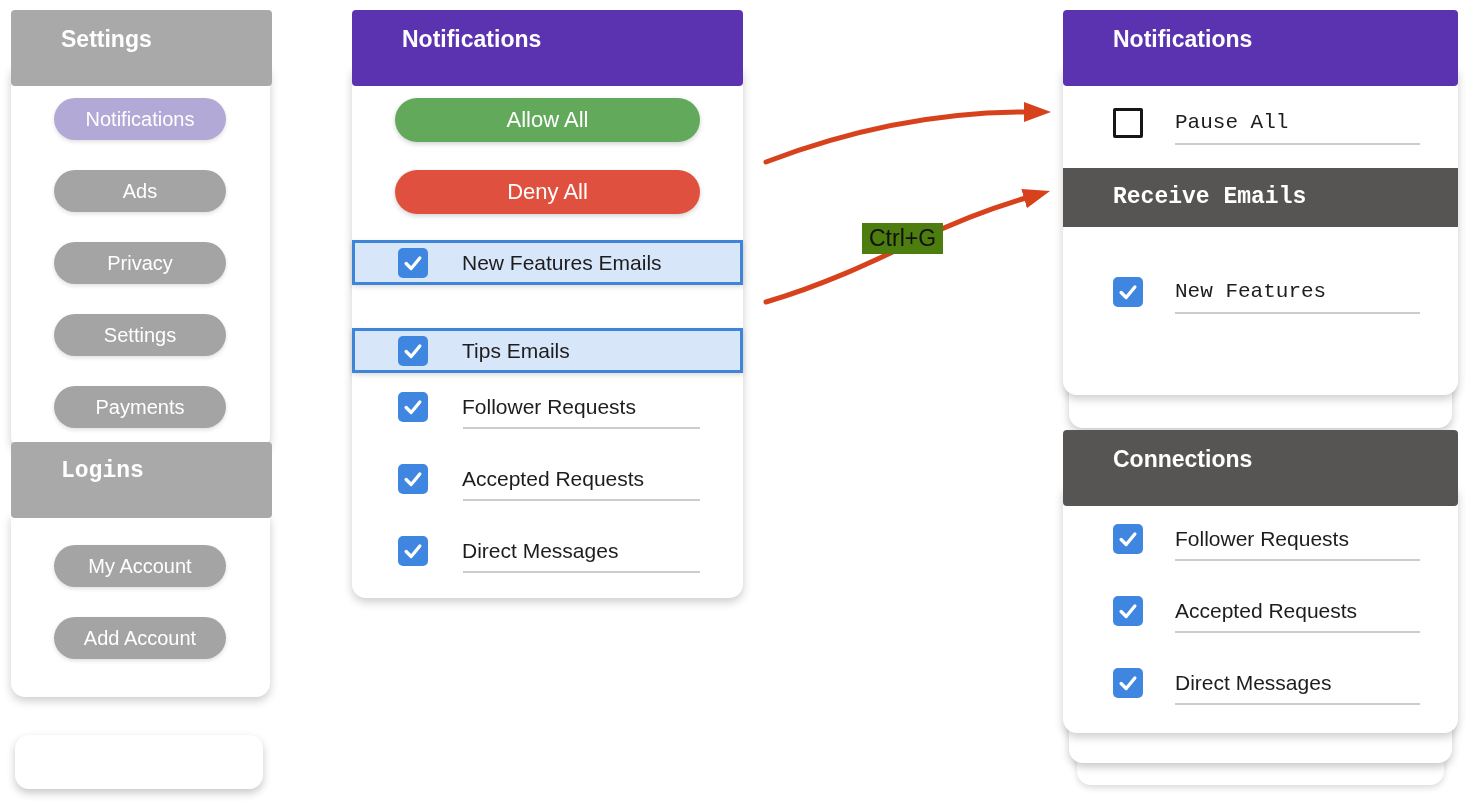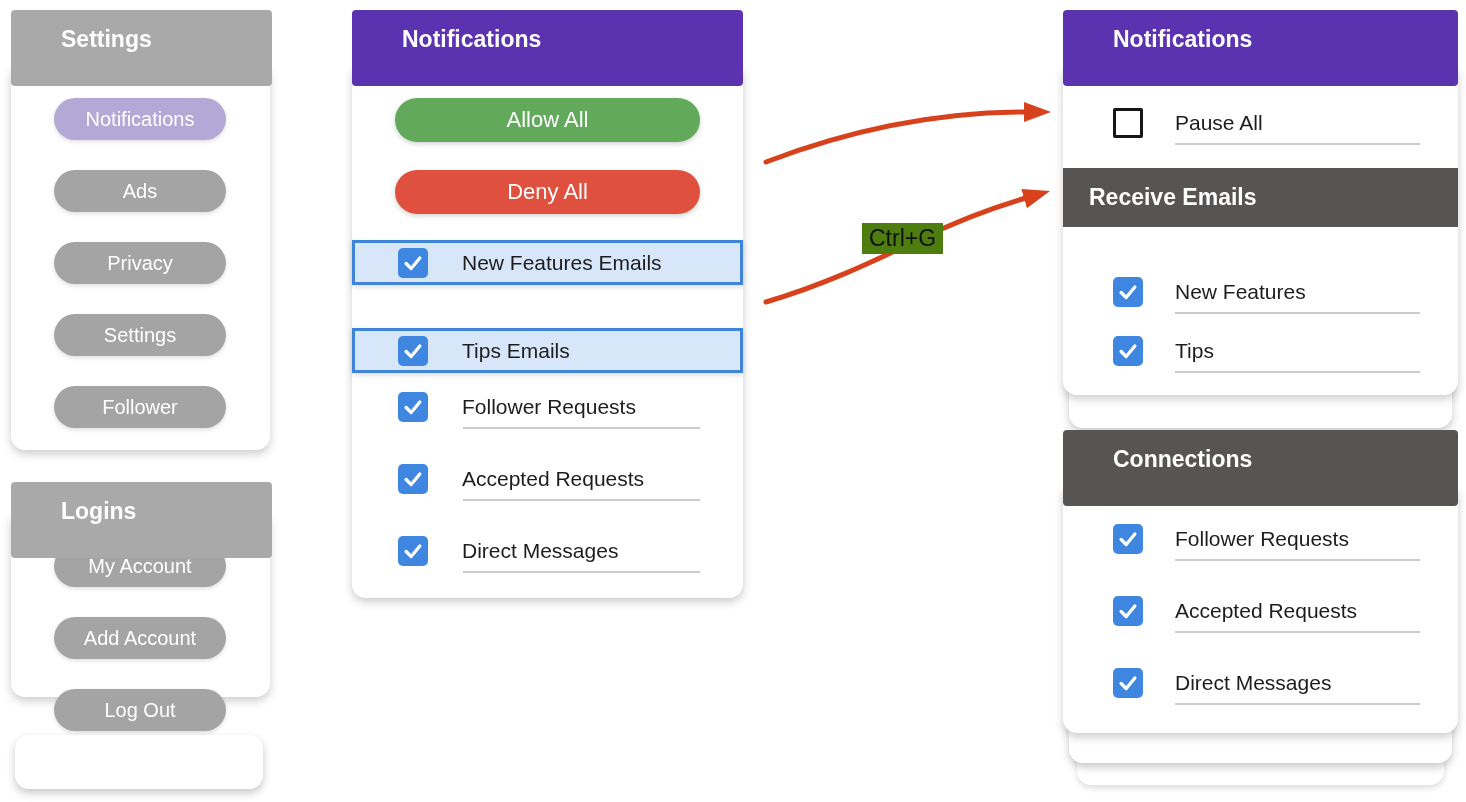--- a/index.html
+++ b/index.html
@@ -47,21 +47,21 @@
     box-shadow:0 2px 5px rgba(0,0,0,.15);}
   .row.hl .cb{margin-left:43px}
   .row.u-mid::after{content:"";position:absolute;left:111px;width:237px;bottom:0;
     border-bottom:2px solid var(--underline);}
   .row.u-right::after{content:"";position:absolute;left:112px;width:245px;bottom:0;
     border-bottom:2px solid var(--underline);}
   .rp .cb{margin-left:50px}
   .rp .lbl{margin-left:32px}
 
   .subband{position:absolute;left:0;right:0;height:59px;line-height:59px;
-    padding-left:26px;color:#fff;font-size:23px;font-weight:700;
+    padding-left:50px;color:#fff;font-size:23px;font-weight:700;
     background:var(--band-dark);}
 
   .arrows{position:absolute;left:0;top:0;width:1466px;height:802px;z-index:5;
     pointer-events:none;}
   .shortcut{position:absolute;left:862px;top:223px;z-index:6;background:#4d7c0f;
     padding:2px 7px;font-size:23px;color:#111;}
 </style>
 </head>
 <body>
 
@@ -69,29 +69,28 @@
 
   <div class="band gray" style="left:11px;top:10px;width:261px;">Settings</div>
 
   <div class="stack" style="left:15px;top:735px;width:248px;height:54px;"></div>
 
   <div class="card" style="left:11px;top:68px;width:259px;height:382px;">
     <div class="pill active" style="top:30px">Notifications</div>
     <div class="pill" style="top:102px">Ads</div>
     <div class="pill" style="top:174px">Privacy</div>
     <div class="pill" style="top:246px">Settings</div>
-    <div class="pill" style="top:318px">Follower</div>
-  </div>
-
-  <div class="band gray" style="left:11px;top:482px;width:261px;">Logins</div>
+    <div class="pill" style="top:318px">Payments</div>
+  </div>
+
+  <div class="band gray" style="left:11px;top:442px;width:261px;font-family:Liberation Mono, monospace;">Logins</div>
 
   <div class="card" style="left:11px;top:515px;width:259px;height:182px;">
     <div class="pill" style="top:30px">My Account</div>
     <div class="pill" style="top:102px">Add Account</div>
-    <div class="pill" style="top:174px">Log Out</div>
   </div>
 
   <div class="band purple" style="left:352px;top:10px;width:391px;">Notifications</div>
 
   <div class="card" style="left:352px;top:68px;width:391px;height:530px;">
 
     <div class="btn green" style="top:30px">Allow All</div>
     <div class="btn red" style="top:102px">Deny All</div>
 
     <div class="row hl" style="top:172px">
@@ -137,46 +136,38 @@
           </svg>
       </span>
       <span class="lbl">Direct Messages</span>
     </div>
   </div>
 
   <div class="band purple" style="left:1063px;top:10px;width:395px;">Notifications</div>
 
   <div class="stack" style="left:1069px;top:370px;width:383px;height:58px;"></div>
 
-  <div class="card rp" style="left:1063px;top:68px;width:395px;height:327px;">
+  <div class="card rp" style="left:1063px;top:68px;width:395px;height:327px;font-family:Liberation Mono, monospace;">
 
     <div class="row u-right" style="top:32px">
       <span class="cb unchecked"></span>
       <span class="lbl">Pause All</span>
     </div>
 
     <div class="subband" style="top:100px">Receive Emails</div>
 
     <div class="row u-right" style="top:201px">
       <span class="cb checked">
         <svg width="22" height="22" viewBox="0 0 24 24">
             <path d="M4.5 12.5l5.5 5.5L19.5 6.5" fill="none" stroke="#fff" stroke-width="3.6" stroke-linecap="round" stroke-linejoin="round"></path>
           </svg>
       </span>
       <span class="lbl">New Features</span>
     </div>
 
-    <div class="row u-right" style="top:260px">
-      <span class="cb checked">
-        <svg width="22" height="22" viewBox="0 0 24 24">
-            <path d="M4.5 12.5l5.5 5.5L19.5 6.5" fill="none" stroke="#fff" stroke-width="3.6" stroke-linecap="round" stroke-linejoin="round"></path>
-          </svg>
-      </span>
-      <span class="lbl">Tips</span>
-    </div>
   </div>
 
   <div class="band dark" style="left:1063px;top:430px;width:395px;">Connections</div>
 
   <div class="stack faint" style="left:1077px;top:730px;width:367px;height:55px;"></div>
   <div class="stack" style="left:1069px;top:705px;width:383px;height:58px;"></div>
 
   <div class="card rp" style="left:1063px;top:488px;width:395px;height:245px;z-index:1;">
 
     <div class="row u-right" style="top:28px">

